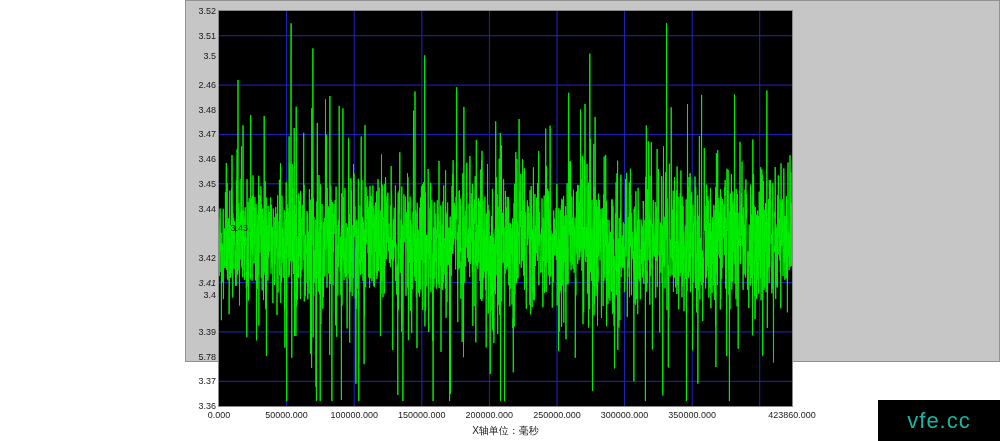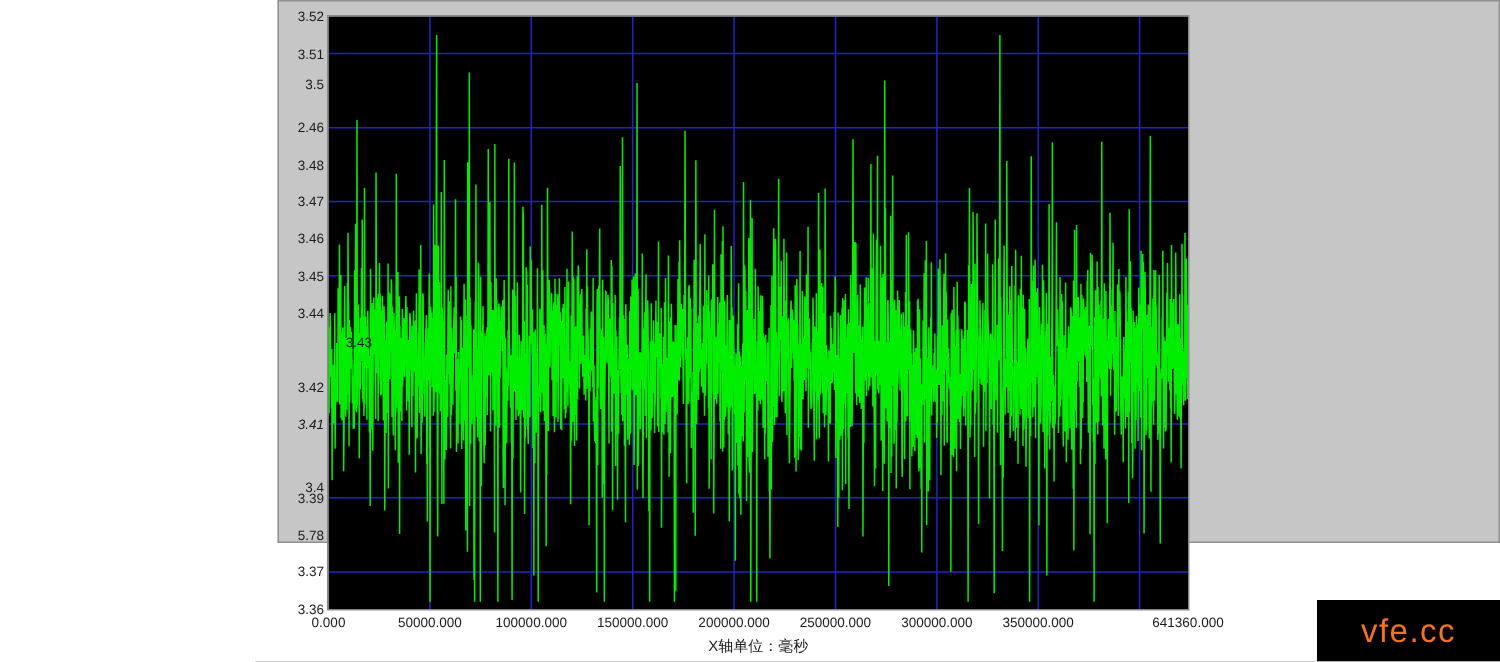--- a/index.html
+++ b/index.html
@@ -20,21 +20,21 @@
   .xtick{
     position:absolute;top:409px;width:84px;text-align:center;
     font-size:9px;line-height:10px;color:#1a1a1a;white-space:nowrap;
   }
   .unit-label{
     position:absolute;top:423px;left:33px;width:573px;text-align:center;
     font-size:10px;color:#1a1a1a;
   }
   .watermark{
     position:absolute;right:0;bottom:0;width:122px;height:41px;
-    background:#000000;color:#f97316;display:flex;align-items:center;justify-content:center;
+    background:#000000;color:#14b8a6;display:flex;align-items:center;justify-content:center;
     font-size:22px;letter-spacing:1px;
   }
 </style>
 </head>
 <body>
 
 <div class="page">
   <div class="chart-panel">
     <div class="plot-area">
       <svg id="plot-svg" viewBox="0 0 573 395" xmlns="http://www.w3.org/2000/svg">
@@ -63,35 +63,35 @@
         <div class="ytick" style="top: 50px;">3.5</div>
         <div class="ytick" style="top: 79.0625px;">2.46</div>
         <div class="ytick" style="top: 103.75px;">3.48</div>
         <div class="ytick" style="top: 128.438px;">3.47</div>
         <div class="ytick" style="top: 153.125px;">3.46</div>
         <div class="ytick" style="top: 177.812px;">3.45</div>
         <div class="ytick" style="top: 202.5px;">3.44</div>
         <div class="ytick" style="top: 222px; padding-left: 32px;">3.43</div>
         <div class="ytick" style="top: 251.875px;">3.42</div>
         <div class="ytick" style="top: 276.562px; font-style: italic;">3.41</div>
-        <div class="ytick" style="top: 319px;">3.4</div>
+        <div class="ytick" style="top: 289px;">3.4</div>
         <div class="ytick" style="top: 325.938px;">3.39</div>
         <div class="ytick" style="top: 350.625px;">5.78</div>
         <div class="ytick" style="top: 375.312px;">3.37</div>
         <div class="ytick" style="top: 400px;">3.36</div>
       </div>
     <div id="x-axis">
         <div class="xtick" style="left: -9px;">0.000</div>
         <div class="xtick" style="left: 58.5931px;">50000.000</div>
         <div class="xtick" style="left: 126.186px;">100000.000</div>
         <div class="xtick" style="left: 193.779px;">150000.000</div>
         <div class="xtick" style="left: 261.372px;">200000.000</div>
         <div class="xtick" style="left: 328.965px;">250000.000</div>
         <div class="xtick" style="left: 396.558px;">300000.000</div>
         <div class="xtick" style="left: 464.152px;">350000.000</div>
-        <div class="xtick" style="left: 564px;">641360.000</div>
+        <div class="xtick" style="left: 564px;">423860.000</div>
       </div>
     <div class="unit-label">X轴单位：毫秒</div>
   </div>
   <div class="watermark">
     <span>vfe.cc</span>
   </div>
 </div>
 
 </body></html>

